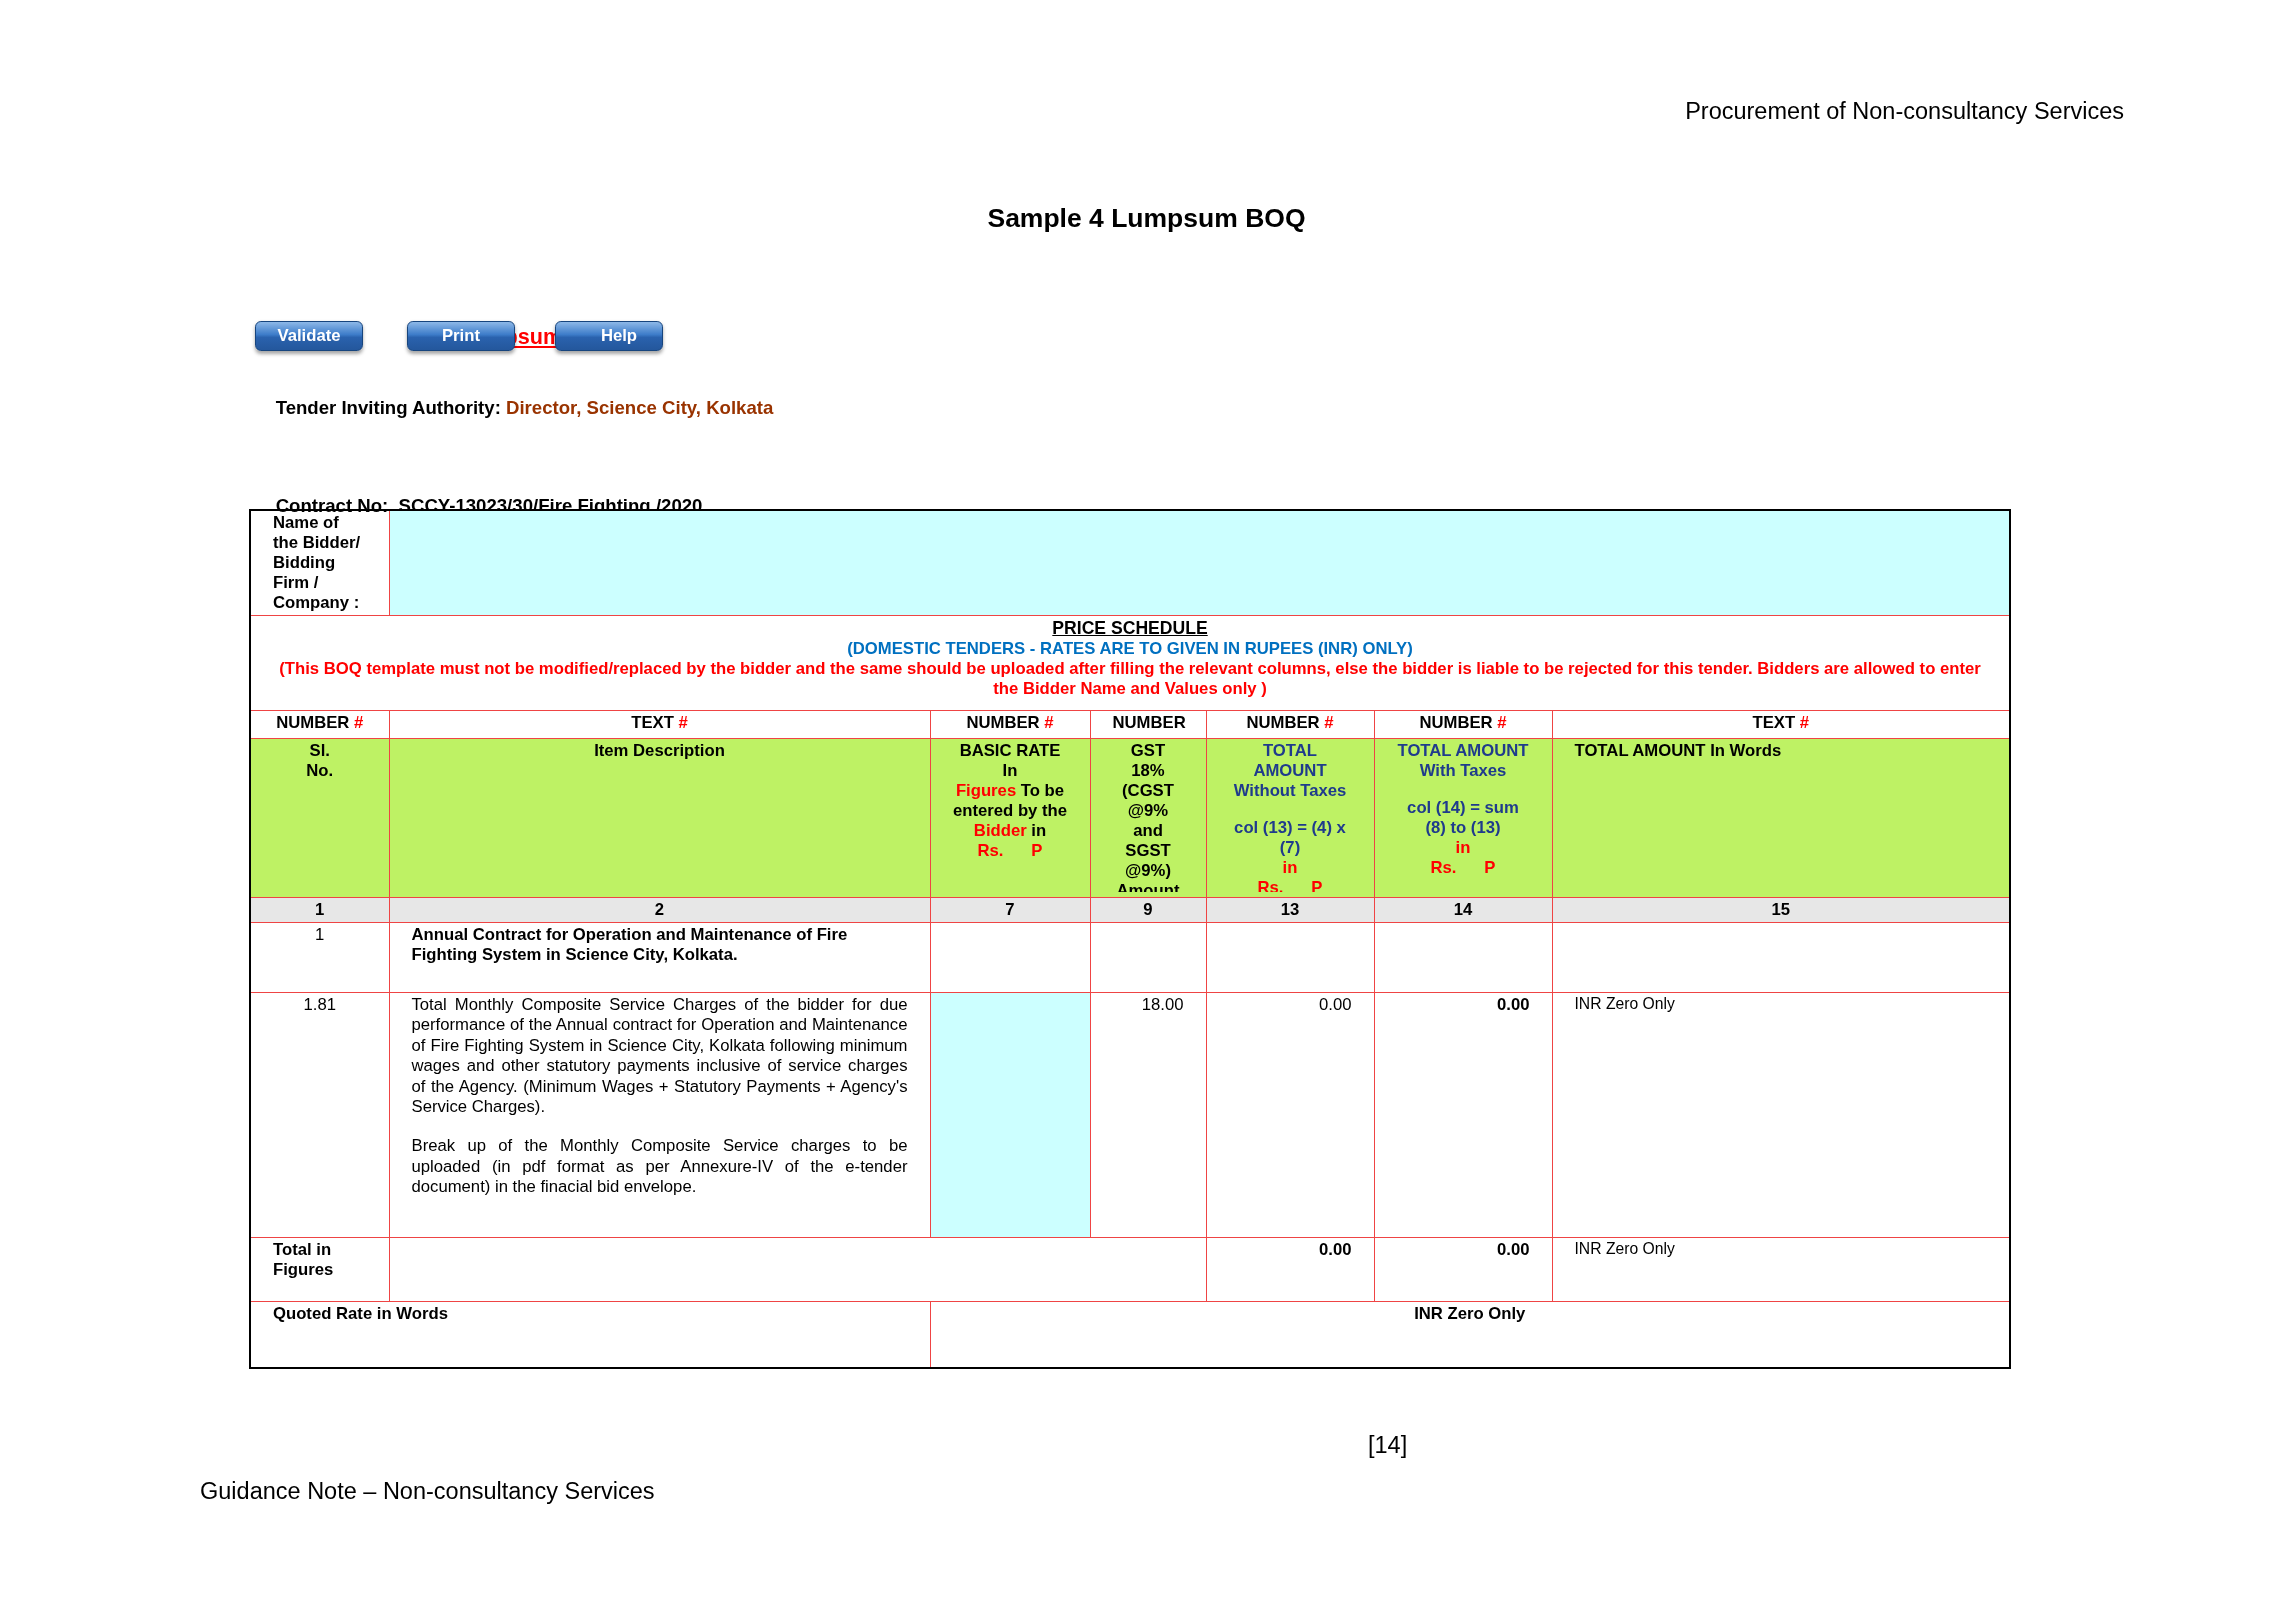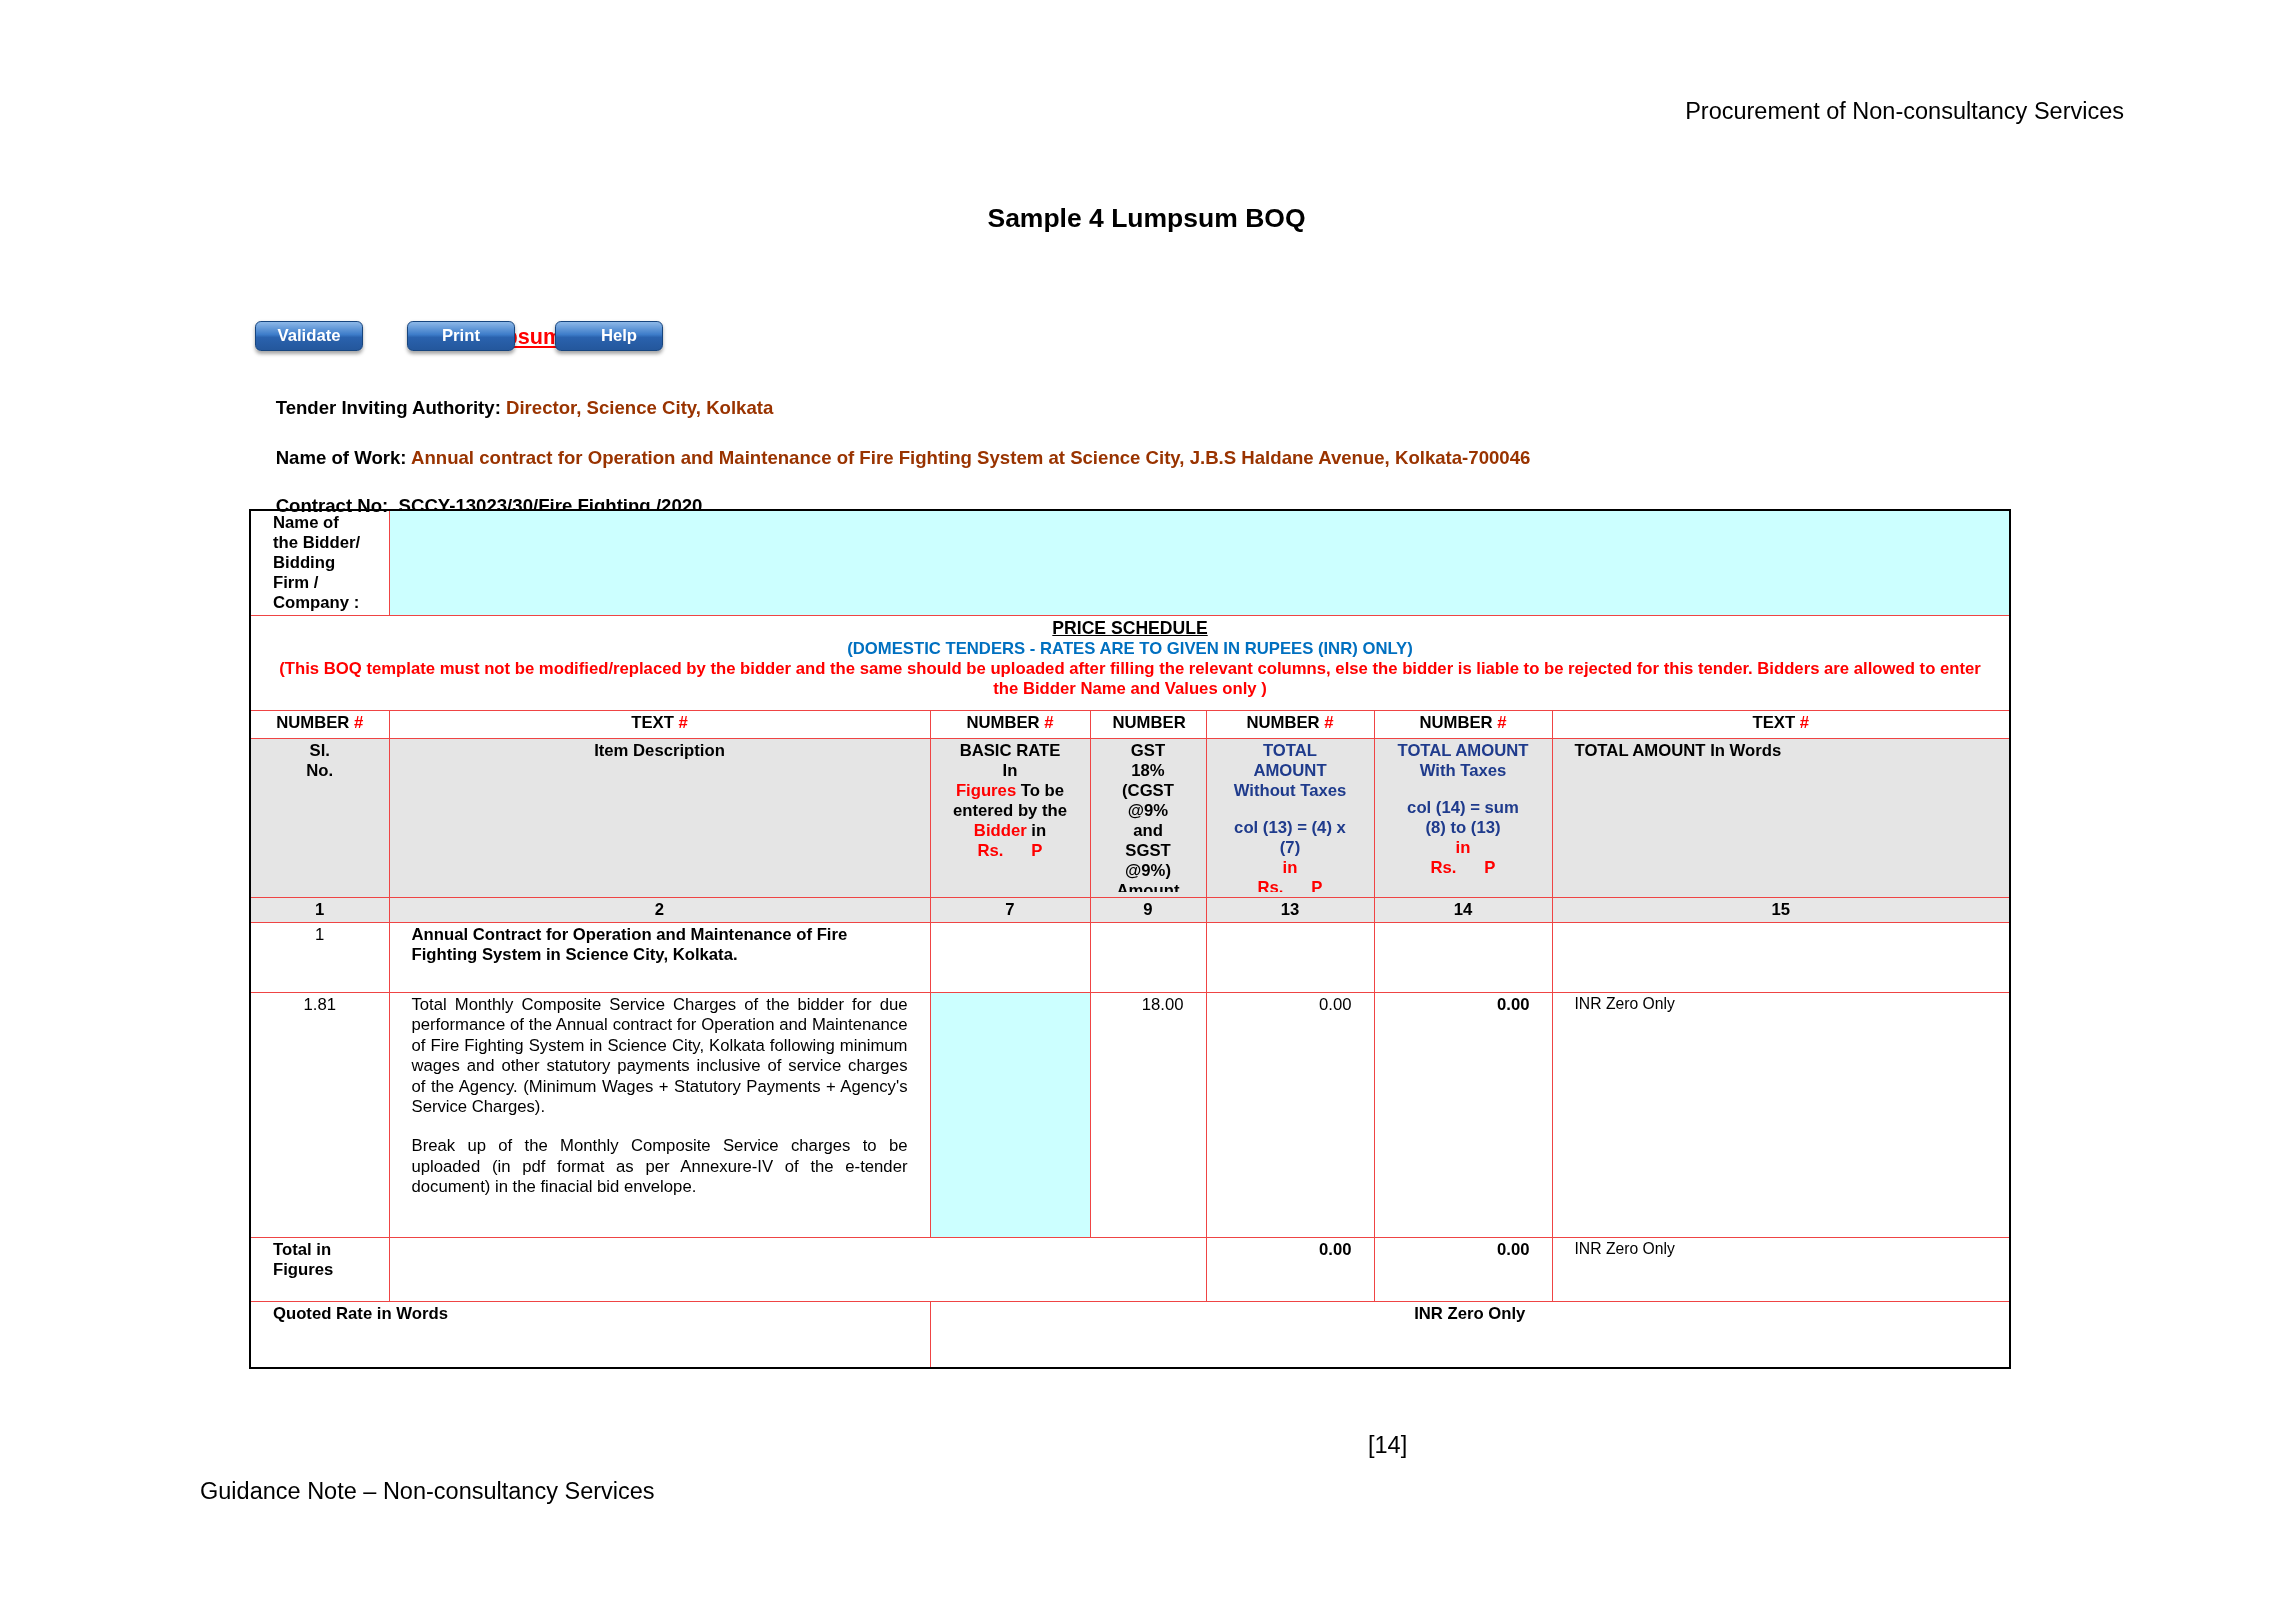--- a/index.html
+++ b/index.html
@@ -24,21 +24,21 @@
   .blue-d { color:#1f3b8c; }
   .pre { white-space:pre; }
   .preline { white-space:pre-line; }
 
   #boq-table { position:absolute; left:249px; top:509px; width:1760px;
                border-collapse:collapse; table-layout:fixed; border:2px solid #000; }
   #boq-table td { border:1px solid #ef4444; padding:2px 22px; vertical-align:top;
                   font-size:16.7px; color:#000; overflow:hidden; }
   .center { text-align:center; }
   .bold { font-weight:bold; }
-  .gray { background:#e5e5e5; }
+  .gray { background:#bef264; }
   .lightgray { background:#e7e7e7; }
   .cyan { background:#ccffff; }
   .hcell { height:151px; overflow:hidden; }
   .num-mid { text-align:right; vertical-align:middle; padding-right:6.9px; }
   .words-mid { vertical-align:middle; }
   .num-top { text-align:right; vertical-align:top; padding-right:6.9px; }
   .desc-just { text-align:justify; font-size:15.7px; line-height:1.22; }
   .desc-just .para2 { margin-top:19px; }
   .headgap { margin-top:16.7px; }
   .quoted-val { text-align:center; vertical-align:top; padding-top:9.8px; font-size:20.6px; font-weight:bold; color:#ff0000; }
@@ -58,23 +58,20 @@
   <div class="hdr-right">Procurement of Non-consultancy Services</div>
   <div class="doc-title">Sample 4 Lumpsum BOQ</div>
 
   <span class="hidden-link">Lumpsum BOQ</span>
   <button class="btn" style="left:255px;">Validate</button>
   <button class="btn" style="left:407px;">Print</button>
   <button class="btn" style="left:555px;padding-left:20px;">Help</button>
 
   <div class="meta" style="top:375px;">
     <span>Tender Inviting Authority: </span><span class="brown">Director, Science City, Kolkata</span>
-  </div>
-  <div class="meta" style="top:425px;">
-    <span>Name of Work: </span><span class="brown">Annual contract for Operation and Maintenance of Fire Fighting System at Science City, J.B.S Haldane Avenue, Kolkata-700046</span>
   </div>
   <div class="meta" style="top:473px;">
     <span>Contract No:  </span><span>SCCY-13023/30/Fire Fighting /2020</span>
   </div>
 
   <table id="boq-table">
     <colgroup>
       <col style="width:139px">
         <col style="width:541px">
         <col style="width:160px">

